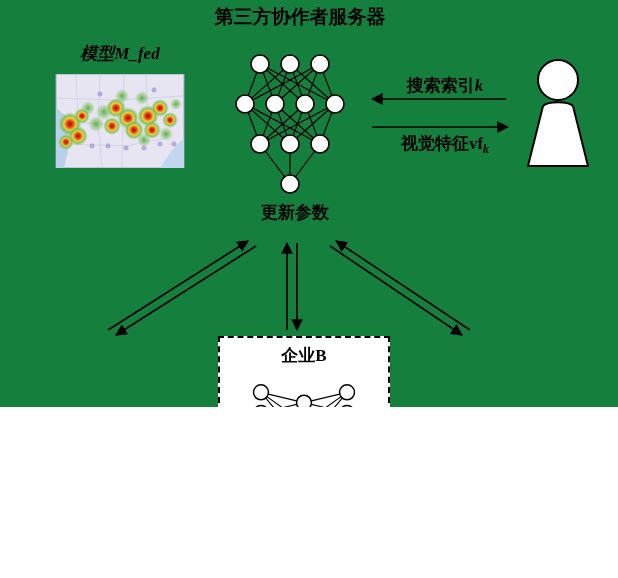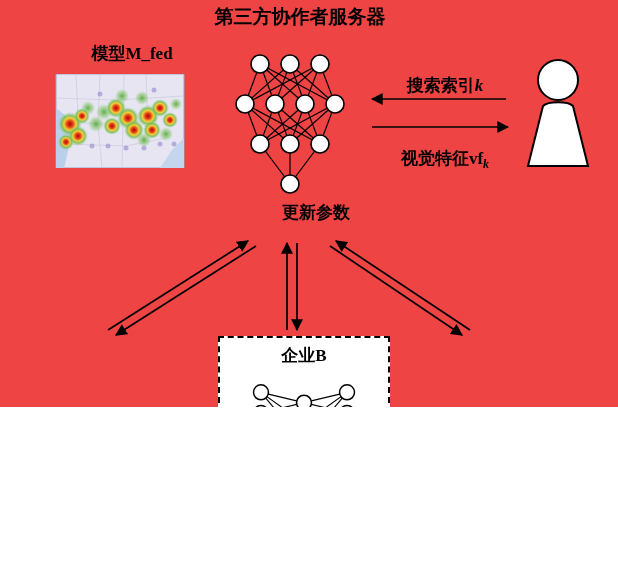--- a/index.html
+++ b/index.html
@@ -1,17 +1,17 @@
 <!DOCTYPE html>
 <html><head>
 <meta charset="utf-8">
 <style>
   html,body{margin:0;padding:0;background:#fff;}
   .canvas{
-    position:relative;width:618px;height:407px;background:#ef4444;
+    position:relative;width:618px;height:407px;background:#15803d;
     font-family:"Liberation Serif","DejaVu Serif",serif;color:#000;overflow:hidden;
   }
   .lbl{position:absolute;text-align:center;font-weight:700;line-height:1.2;white-space:nowrap;}
   .title{font-size:19px;}
   .sub-lbl{font-size:17px;}
   .arrow-lbl{font-size:17px;}
   .arrow-lbl i{font-style:italic;font-family:"Liberation Serif",serif;}
   .arrow-lbl sub{font-size:12px;}
   .abs{position:absolute;}
   .overlay{position:absolute;left:0;top:0;pointer-events:none;}
@@ -254,37 +254,37 @@
       <line x1="297" y1="243" x2="297" y2="330" marker-end="url(#arr)"></line>
     </g>
     <g stroke="#000" stroke-width="1.7">
       <line x1="470" y1="330" x2="336" y2="241" marker-end="url(#arr)"></line>
       <line x1="330" y1="246" x2="462" y2="335" marker-end="url(#arr)"></line>
     </g>
   </svg>
 
   <div class="lbl title abs" style="left:170px;top:6px;width:260px;">第三方协作者服务器</div>
 
-  <div class="lbl sub-lbl abs" style="left:67px;top:44px;width:130px;">模型M_fed</div>
+  <div class="lbl sub-lbl abs" style="left:55px;top:44px;width:130px;font-style:italic;">模型M_fed</div>
 
   <svg class="abs" style="left:55px;top:74px;" width="130" height="94" viewBox="0 0 128 94">
     <use href="#hm-fed"></use>
   </svg>
 
   <svg class="abs" style="left:228px;top:52px;" width="124" height="148" viewBox="0 0 124 148">
     <use href="#nn-center"></use>
   </svg>
 
-  <div class="lbl sub-lbl abs" style="left:240px;top:203px;width:110px;text-align:right;">更新参数</div>
+  <div class="lbl sub-lbl abs" style="left:240px;top:203px;width:110px;">更新参数</div>
 
   <div class="lbl arrow-lbl abs" style="left:383px;top:76px;width:124px;">
     <span>搜索索引</span><i>k</i>
   </div>
 
-  <div class="lbl arrow-lbl abs" style="left:375px;top:134px;width:140px;margin-top:15px;">
+  <div class="lbl arrow-lbl abs" style="left:375px;top:134px;width:140px;">
     <span>视觉特征vf</span><sub><i>k</i></sub>
   </div>
 
   <svg class="abs" style="left:515px;top:56px;" width="85" height="115" viewBox="0 0 85 115">
     <circle cx="43" cy="24" r="20" fill="#fff" stroke="#000" stroke-width="2"></circle>
     <path d="M28,50 C33,45 53,45 58,50 L73,110 L13,110 Z" fill="#fff" stroke="#000" stroke-width="2"></path>
   </svg>
 
 
   <div class="ebox" style="left:218px;width:172px;gap:12px;">

